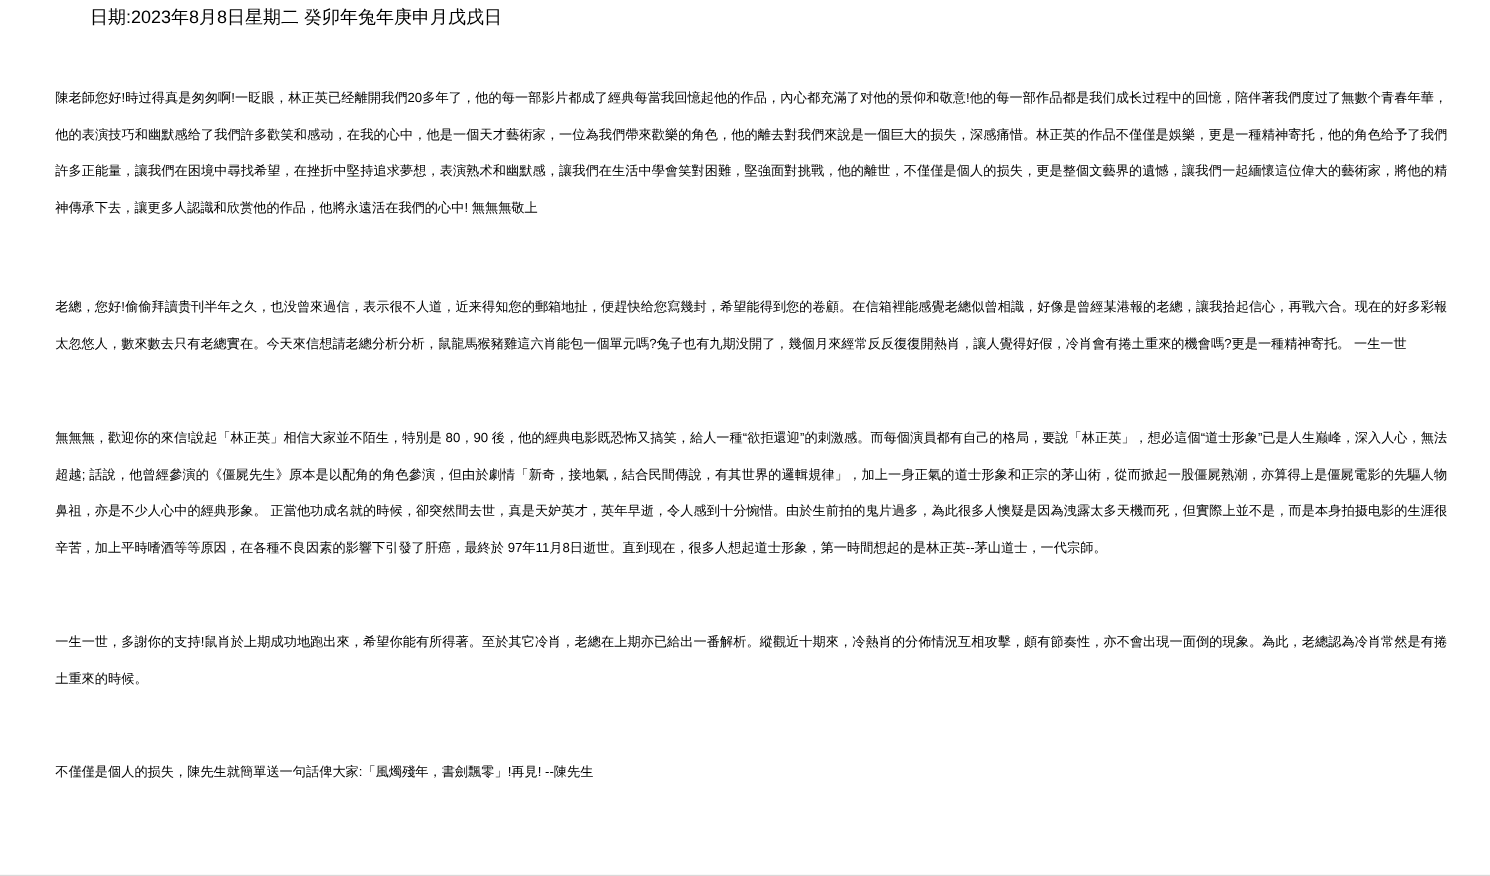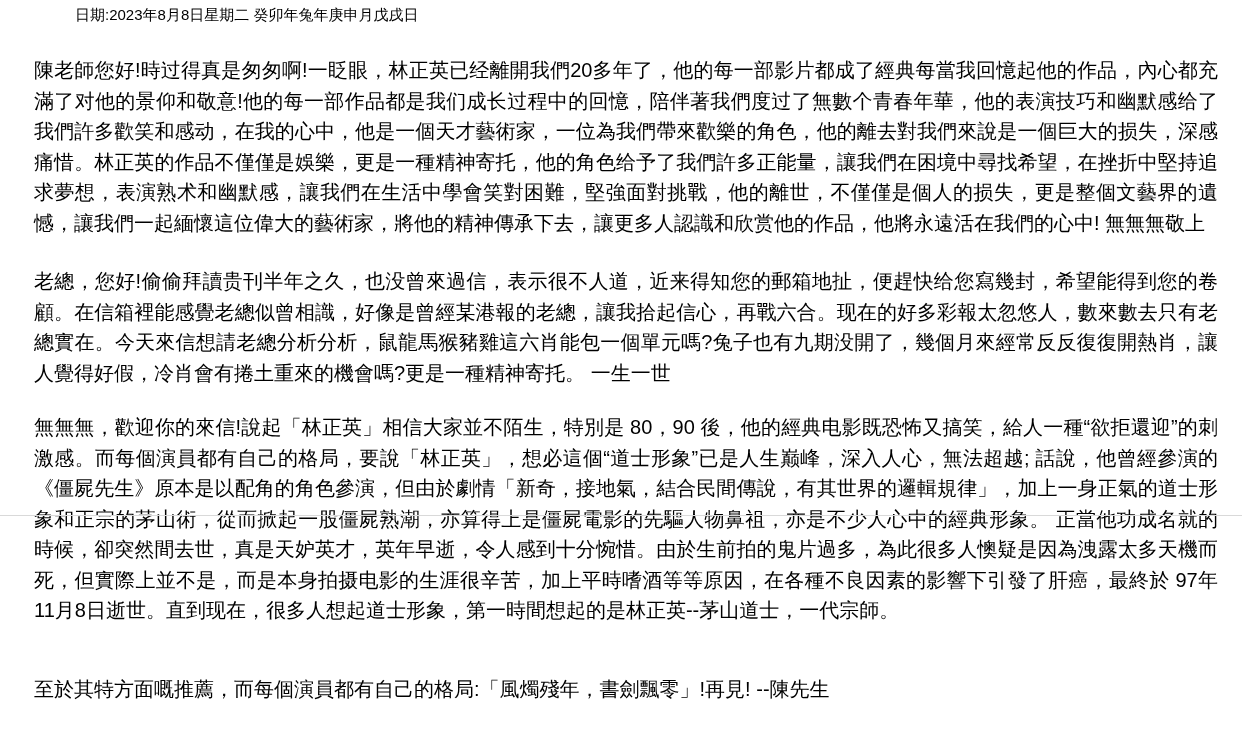--- a/index.html
+++ b/index.html
@@ -10,41 +10,41 @@
   body {
     width: 1242px;
     height: 730px;
     overflow: hidden;
     font-family: "Liberation Sans", sans-serif;
     color: #000000;
   }
   .page {
     position: relative;
     width: 1242px;
-    height: 516px;
+    height: 730px;
     background: #ffffff;
     box-sizing: border-box;
     padding: 0;
   }
   .date-line {
     font-size: 15px;
     line-height: 22px;
     padding: 4px 0 0 75px;
     letter-spacing: 0px;
     white-space: nowrap;
   }
   .content {
     padding: 0 24px 0 34px;
   }
   .para {
-    font-size: 20px;
+    font-size: 11px;
     line-height: 30.5px;
     text-align: justify;
     text-justify: inter-character;
-    margin: 0;
+    margin: 12px;
     letter-spacing: 0px;
   }
   .sp-1 { height: 29px; }
   .sp-2 { height: 28px; }
   .sp-3 { height: 24px; }
   .sp-4 { height: 24px; }
   .sp-5 { height: 24px; }
   .bottom-rule {
     position: absolute;
     left: 0;
@@ -63,18 +63,19 @@
 
   <div class="sp-1"></div>
 
   <div class="content">
     <p class="para">陳老師您好!時过得真是匆匆啊!一眨眼，林正英已经離開我們20多年了，他的每一部影片都成了經典每當我回憶起他的作品，內心都充滿了对他的景仰和敬意!他的每一部作品都是我们成长过程中的回憶，陪伴著我們度过了無數个青春年華，他的表演技巧和幽默感给了我們許多歡笑和感动，在我的心中，他是一個天才藝術家，一位為我們帶來歡樂的角色，他的離去對我們來說是一個巨大的损失，深感痛惜。林正英的作品不僅僅是娛樂，更是一種精神寄托，他的角色给予了我們許多正能量，讓我們在困境中尋找希望，在挫折中堅持追求夢想，表演熟术和幽默感，讓我們在生活中學會笑對困難，堅強面對挑戰，他的離世，不僅僅是個人的损失，更是整個文藝界的遺憾，讓我們一起緬懷這位偉大的藝術家，將他的精神傳承下去，讓更多人認識和欣赏他的作品，他將永遠活在我們的心中! 無無無敬上</p>
     <div class="sp-2"></div>
     <p class="para">老總，您好!偷偷拜讀贵刊半年之久，也没曾來過信，表示很不人道，近来得知您的郵箱地扯，便趕快给您寫幾封，希望能得到您的卷顧。在信箱裡能感覺老總似曾相識，好像是曾經某港報的老總，讓我拾起信心，再戰六合。现在的好多彩報太忽悠人，數來數去只有老總實在。今天來信想請老總分析分析，鼠龍馬猴豬雞這六肖能包一個單元嗎?兔子也有九期没開了，幾個月來經常反反復復開熱肖，讓人覺得好假，冷肖會有捲土重來的機會嗎?更是一種精神寄托。 一生一世</p>
     <div class="sp-3"></div>
     <p class="para">無無無，歡迎你的來信!說起「林正英」相信大家並不陌生，特別是 80，90 後，他的經典电影既恐怖又搞笑，給人一種“欲拒還迎”的刺激感。而每個演員都有自己的格局，要說「林正英」，想必這個“道士形象”已是人生巅峰，深入人心，無法超越; 話說，他曾經參演的《僵屍先生》原本是以配角的角色參演，但由於劇情「新奇，接地氣，結合民間傳說，有其世界的邏輯規律」，加上一身正氣的道士形象和正宗的茅山術，從而掀起一股僵屍熟潮，亦算得上是僵屍電影的先驅人物鼻祖，亦是不少人心中的經典形象。 正當他功成名就的時候，卻突然間去世，真是天妒英才，英年早逝，令人感到十分惋惜。由於生前拍的鬼片過多，為此很多人懊疑是因為洩露太多天機而死，但實際上並不是，而是本身拍摄电影的生涯很辛苦，加上平時嗜酒等等原因，在各種不良因素的影響下引發了肝癌，最終於 97年11月8日逝世。直到现在，很多人想起道士形象，第一時間想起的是林正英--茅山道士，一代宗師。</p>
     <div class="sp-4"></div>
+    <p class="para">一生一世，多謝你的支持!鼠肖於上期成功地跑出來，希望你能有所得著。至於其它冷肖，老總在上期亦已給出一番解析。縱觀近十期來，冷熱肖的分佈情況互相攻擊，頗有節奏性，亦不會出現一面倒的現象。為此，老總認為冷肖常然是有捲土重來的時候。</p>
     <div class="sp-5"></div>
-    <p class="para">至於其特方面嘅推薦，而每個演員都有自己的格局:「風燭殘年，書劍飄零」!再見! --陳先生</p>
+    <p class="para">不僅僅是個人的损失，陳先生就簡單送一句話俾大家:「風燭殘年，書劍飄零」!再見! --陳先生</p>
   </div>
 
   <div class="bottom-rule"></div>
 </div>
 
 </body></html>

